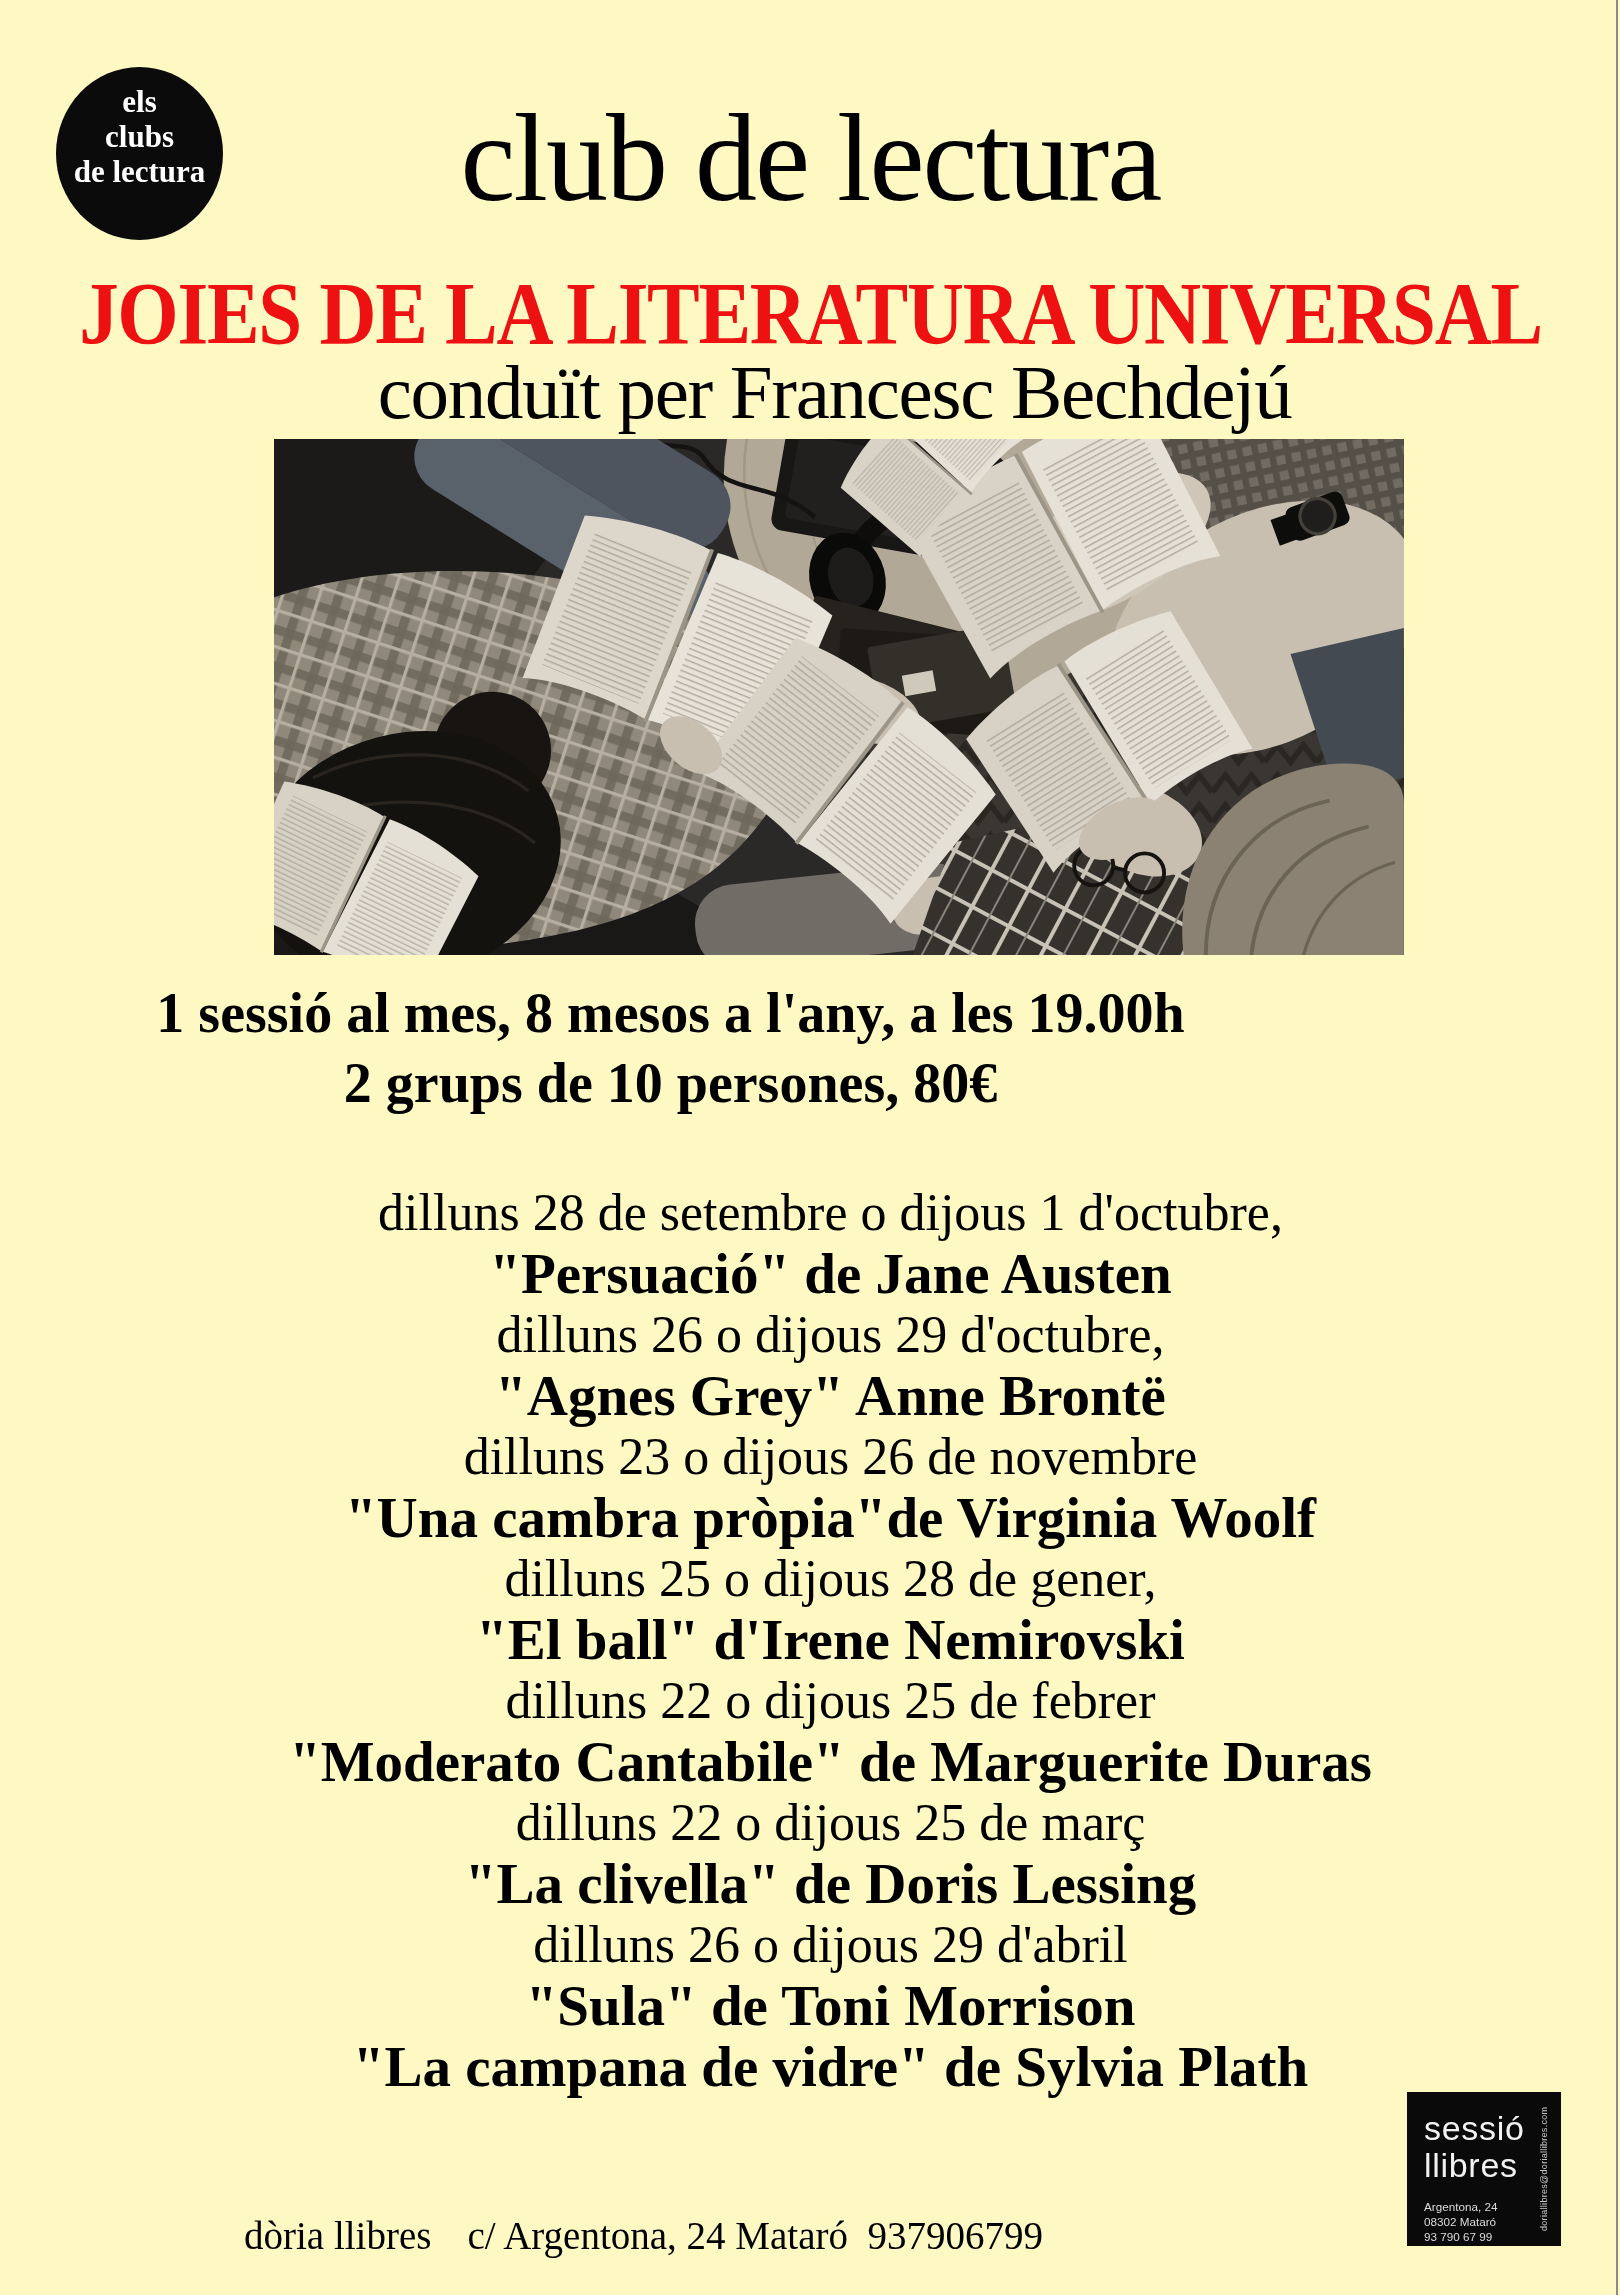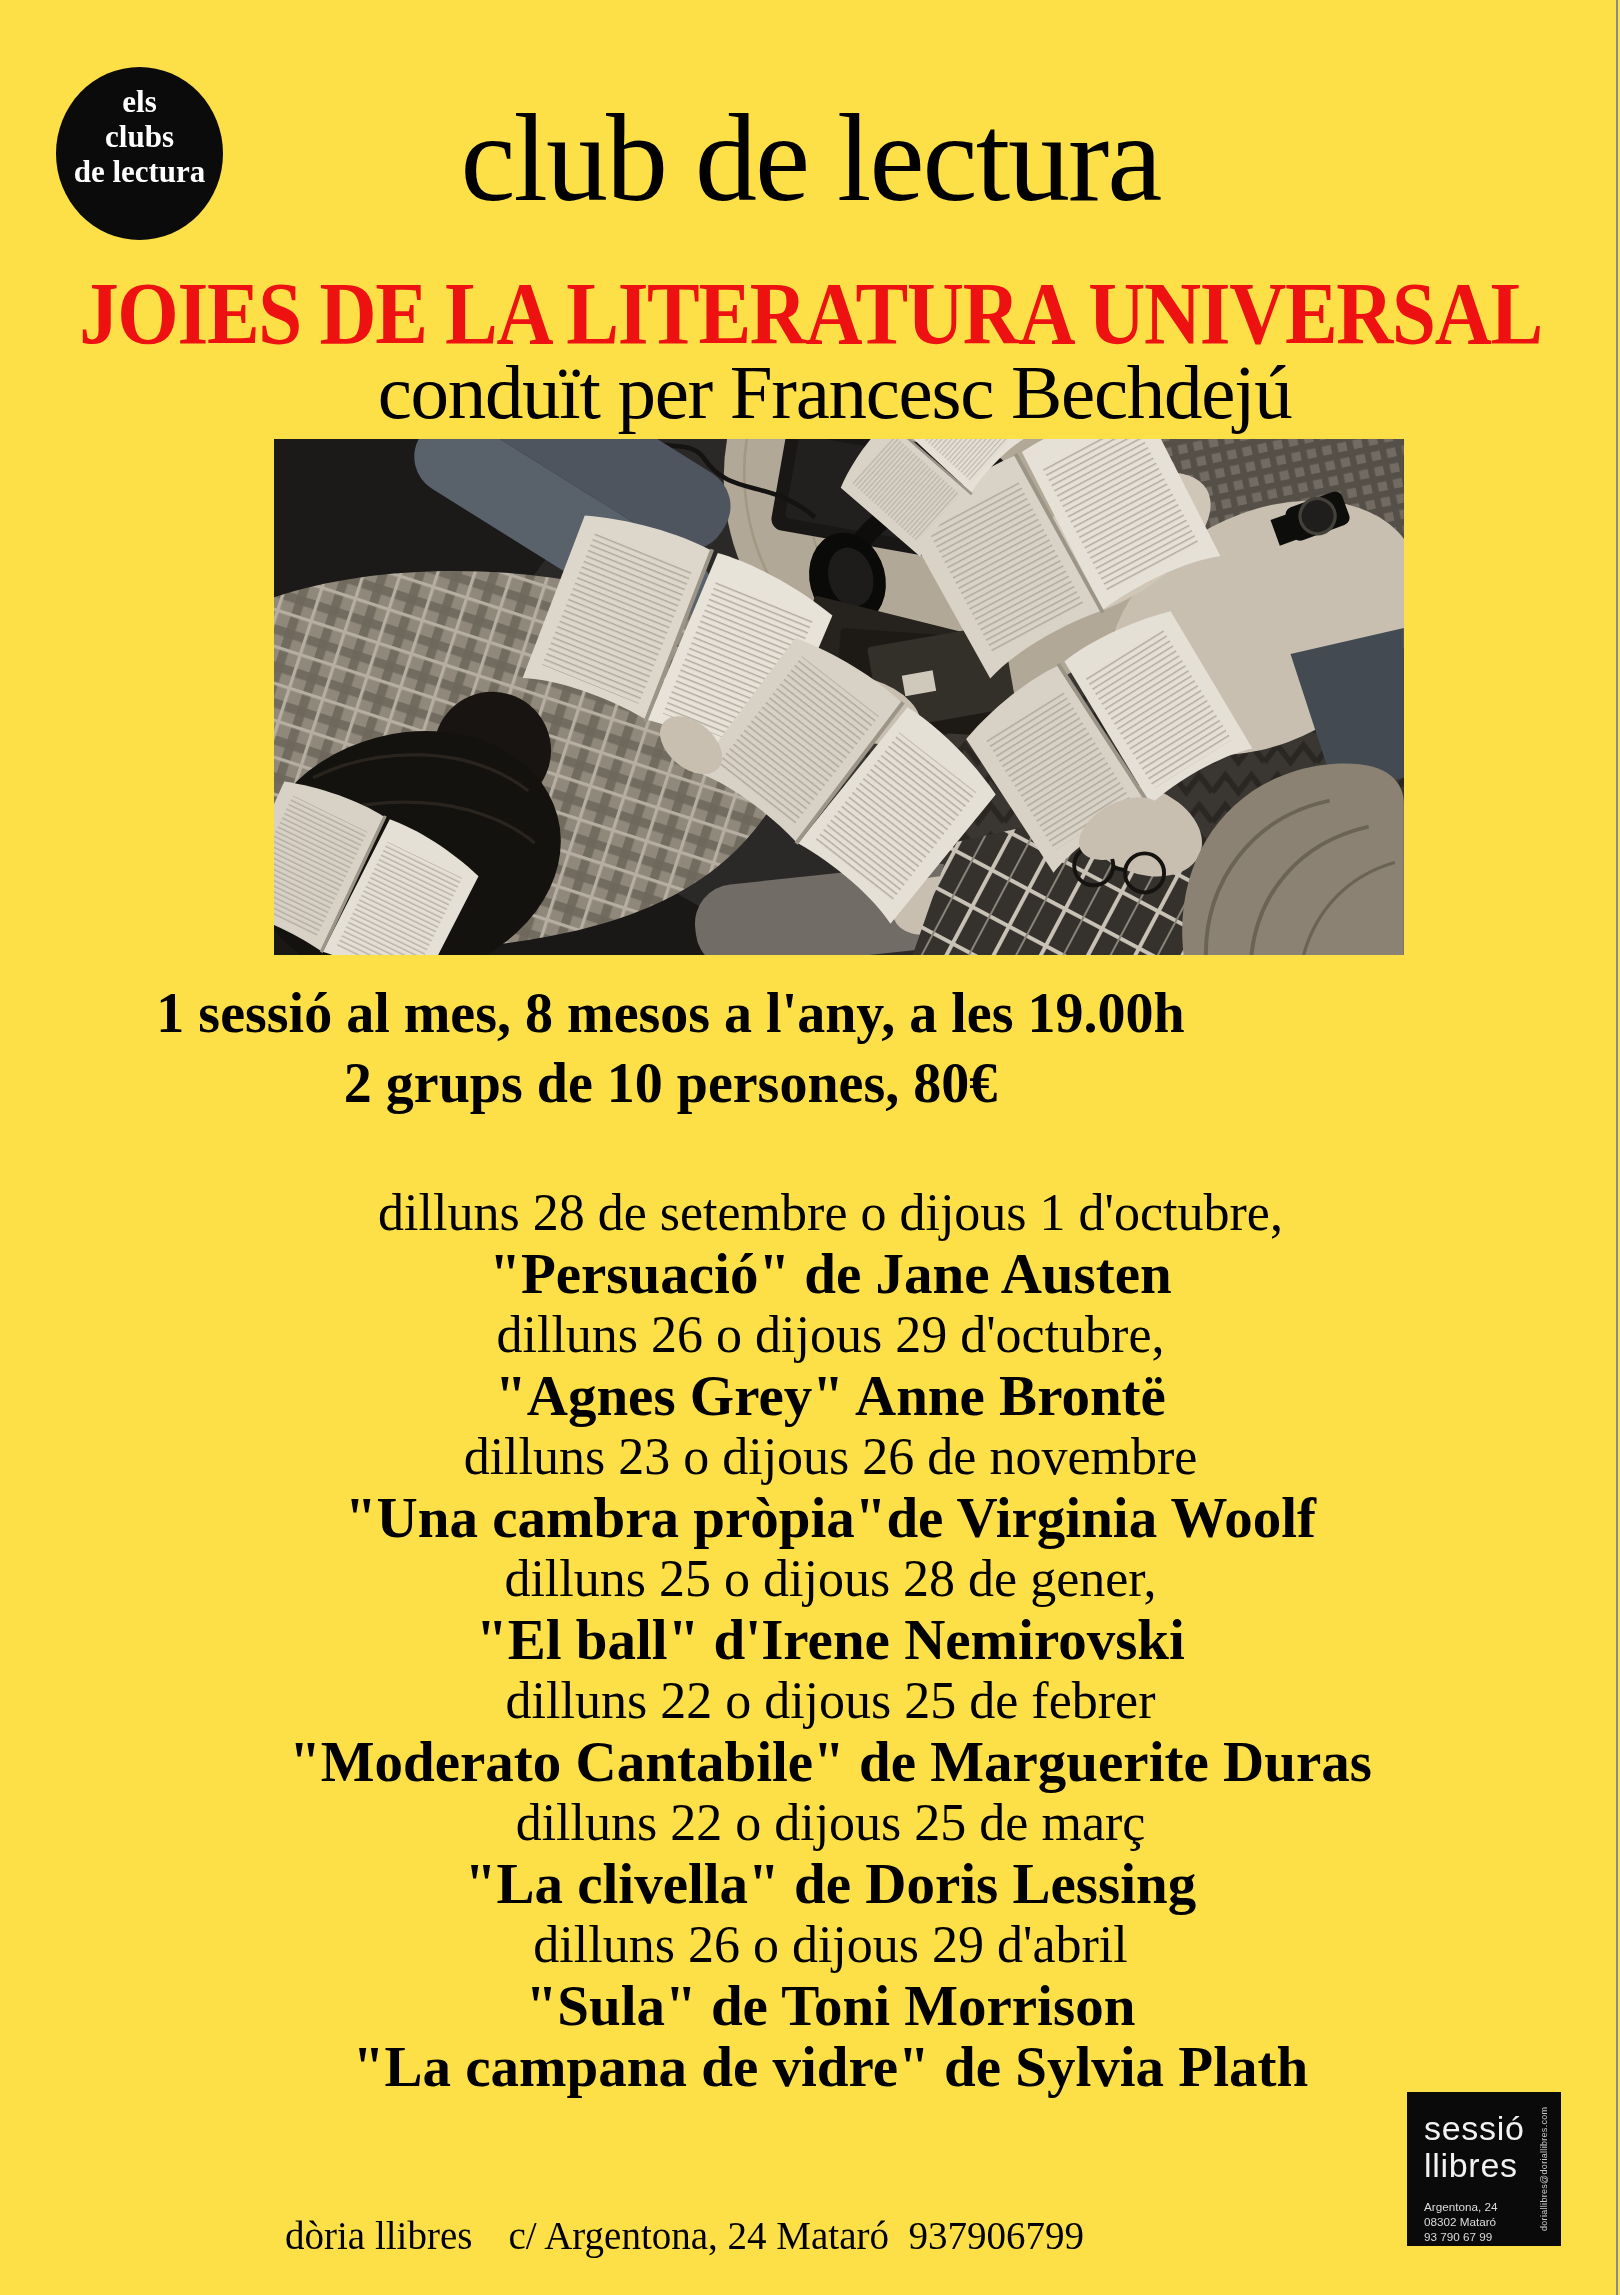--- a/index.html
+++ b/index.html
@@ -1,19 +1,19 @@
 <!DOCTYPE html>
 <html style="--accent: #ee1111;font-size:10.4px"><head>
 <meta charset="utf-8">
 <style>
   html,body{margin:0;padding:0;background:#ffffff;}
   #page{
     position:relative;
     width:1621px;height:2295px;
-    background:#fde047;
+    background:#fef9c3;
     overflow:hidden;
     font-family:"Liberation Serif","DejaVu Serif",serif;
     color:#000;
   }
   .abs{position:absolute;}
   
   .badge{
     left:56px;top:67px;width:167px;height:173px;
     background:#0b0b0b;border-radius:50%;
     display:flex;flex-direction:column;align-items:center;justify-content:center;
@@ -54,21 +54,21 @@
   }
   
   .schedule{
     left:0;top:1182px;width:1621px;text-align:center;white-space:nowrap;margin-left:20px;
   }
   .schedule .dates{font-size:52px;line-height:61px;font-weight:400;}
   .schedule .book{font-size:57px;line-height:61px;font-weight:700;}
   
   .footer{
     left:0;top:2213px;width:1287px;text-align:center;
-    font-size:39px;line-height:46px;font-weight:400;white-space:nowrap;margin-left:41px;
+    font-size:39px;line-height:46px;font-weight:400;white-space:nowrap;
   }
   .footer .gap-lg{display:inline-block;width:36px;}
   .footer .gap-sm{display:inline-block;width:19.5px;}
   
   .store-logo{
     left:1407px;top:2092px;width:154px;height:154px;
     background:#0a0a0a;color:#fff;
     font-family:"Liberation Sans","DejaVu Sans",sans-serif;
     overflow:hidden;
   }

